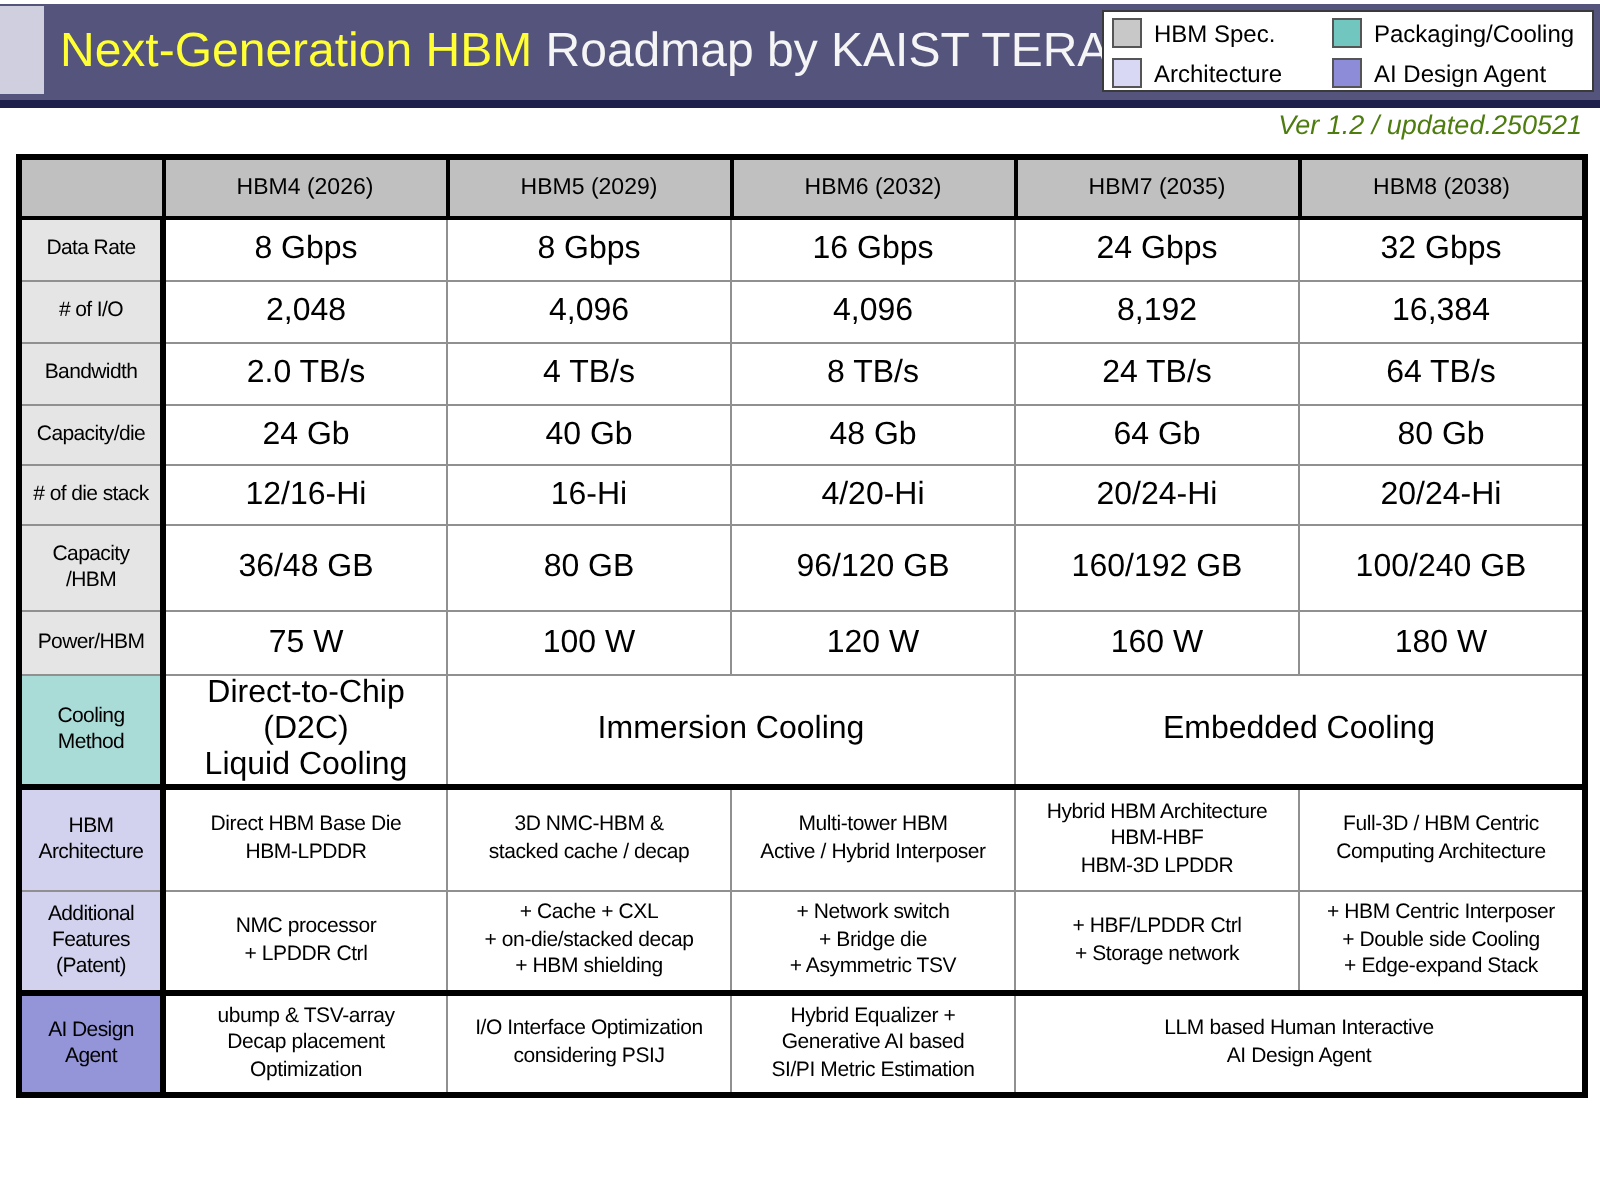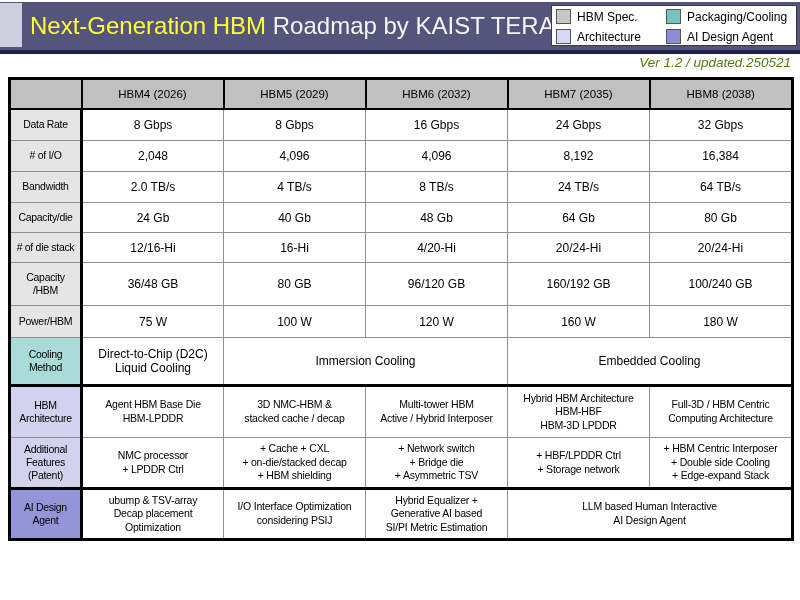--- a/index.html
+++ b/index.html
@@ -40,21 +40,21 @@
     border:1px solid #909090;padding:0 2px;text-align:center;vertical-align:middle;
     color:#000;white-space:pre-line;overflow:hidden;
   }
   .roadmap th.colhead,.roadmap td.corner{
     background:#c0c0c0;border:2px solid #000;font-weight:normal;font-size:11.5px;
   }
   .roadmap td.lbl{
     background:#e5e5e5;border-right:3px solid #000;
     font-size:10.5px;letter-spacing:-0.3px;line-height:1.25;
   }
-  .roadmap td.val{font-size:12px;}
+  .roadmap td.val{font-size:16px;}
   .roadmap td.small{font-size:10.5px;line-height:1.3;letter-spacing:-0.2px;}
   tr.thick-top>td{border-top:3px solid #000;}
   .roadmap thead th,.roadmap thead td{border-bottom:3px solid #000;}
   tr.sec-pack td.lbl{background:#a9dbd7;}
   tr.sec-arch td.lbl{background:#d2d2ee;}
   tr.sec-ai td.lbl{background:#9494d8;}
 </style>
 </head>
 <body>
 
@@ -165,21 +165,21 @@
       <td class="lbl">Cooling
 Method</td>
       <td class="val">Direct-to-Chip (D2C)
 Liquid Cooling</td>
       <td class="val" colspan="2">Immersion Cooling</td>
       <td class="val" colspan="2">Embedded Cooling</td>
     </tr>
     <tr class="sec-arch thick-top" style="height:52px">
       <td class="lbl">HBM
 Architecture</td>
-      <td class="small">Agent HBM Base Die
+      <td class="small">Direct HBM Base Die
 HBM-LPDDR</td>
       <td class="small">3D NMC-HBM &amp;
 stacked cache / decap</td>
       <td class="small">Multi-tower HBM
 Active / Hybrid Interposer</td>
       <td class="small">Hybrid HBM Architecture
 HBM-HBF
 HBM-3D LPDDR</td>
       <td class="small">Full-3D / HBM Centric
 Computing Architecture</td>

